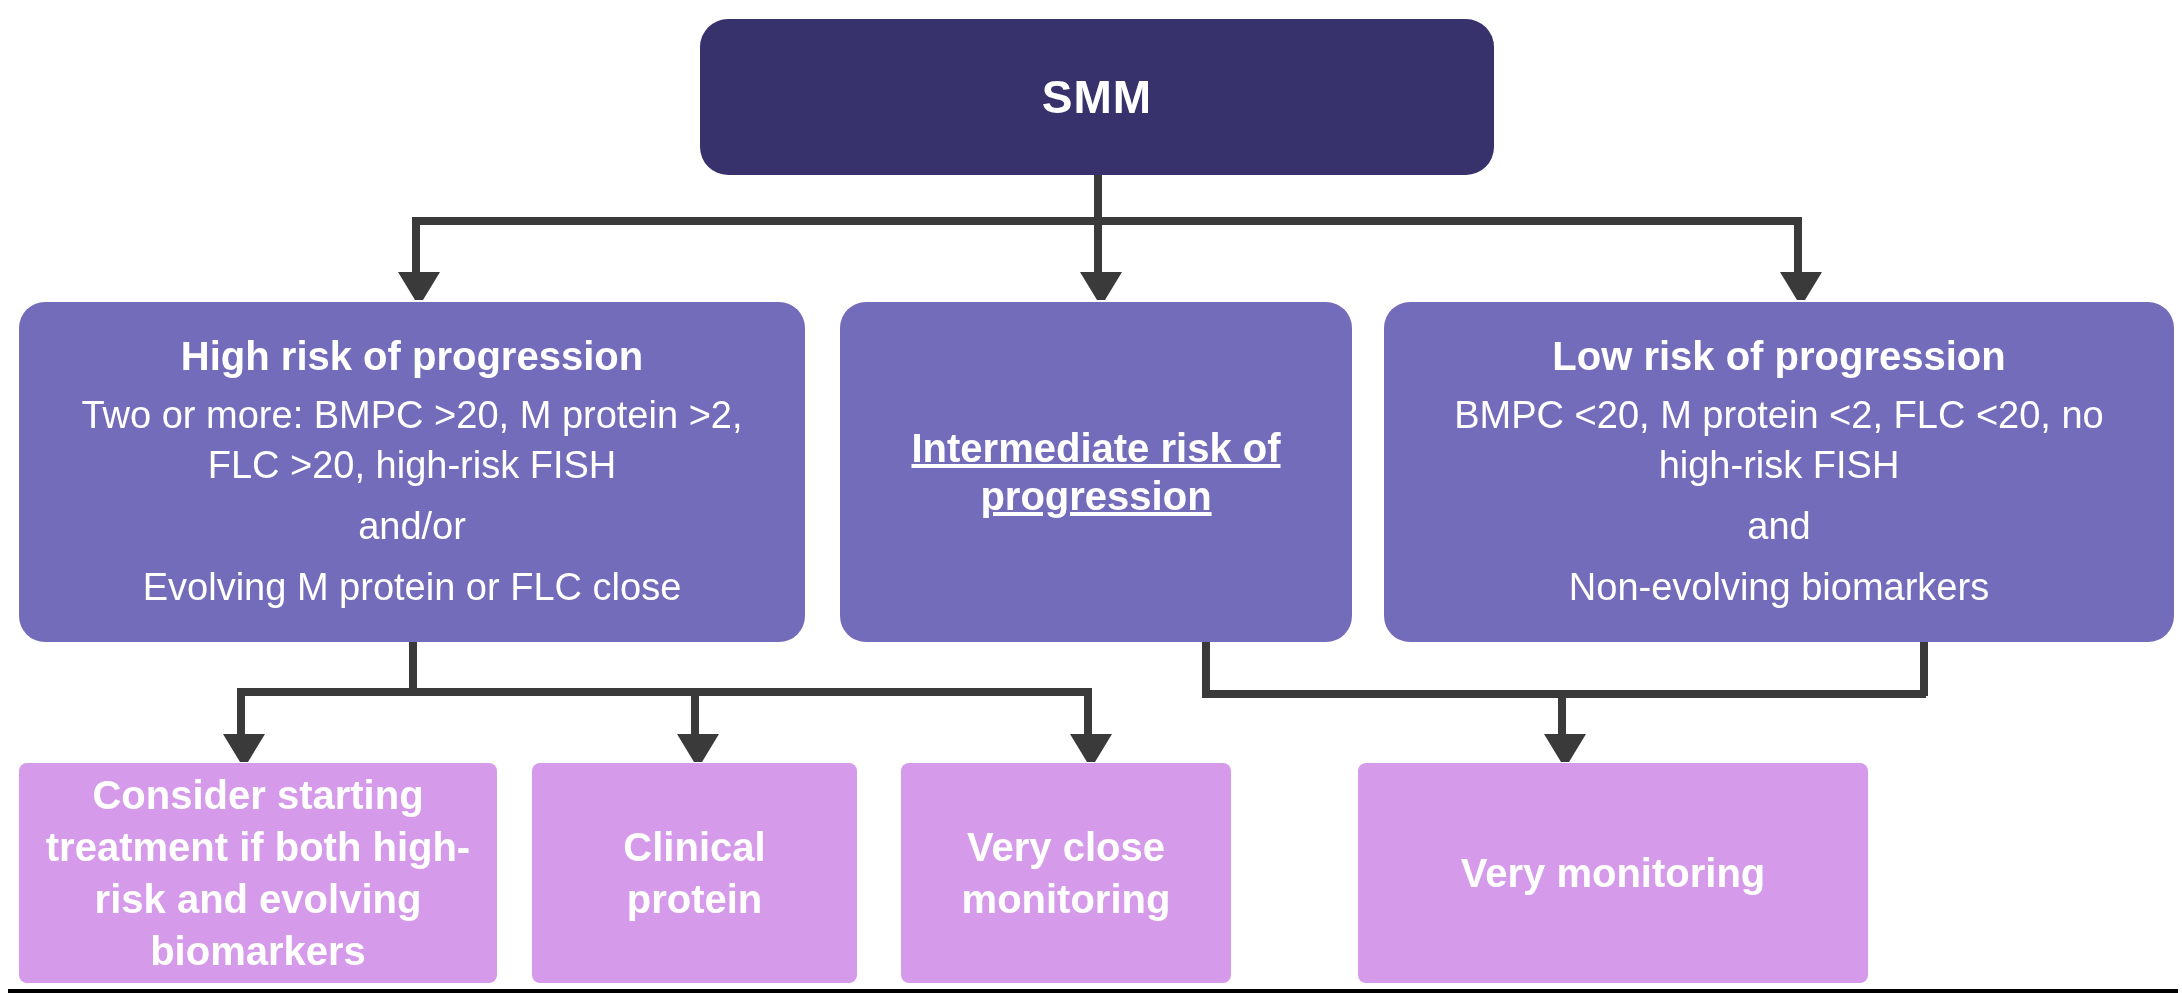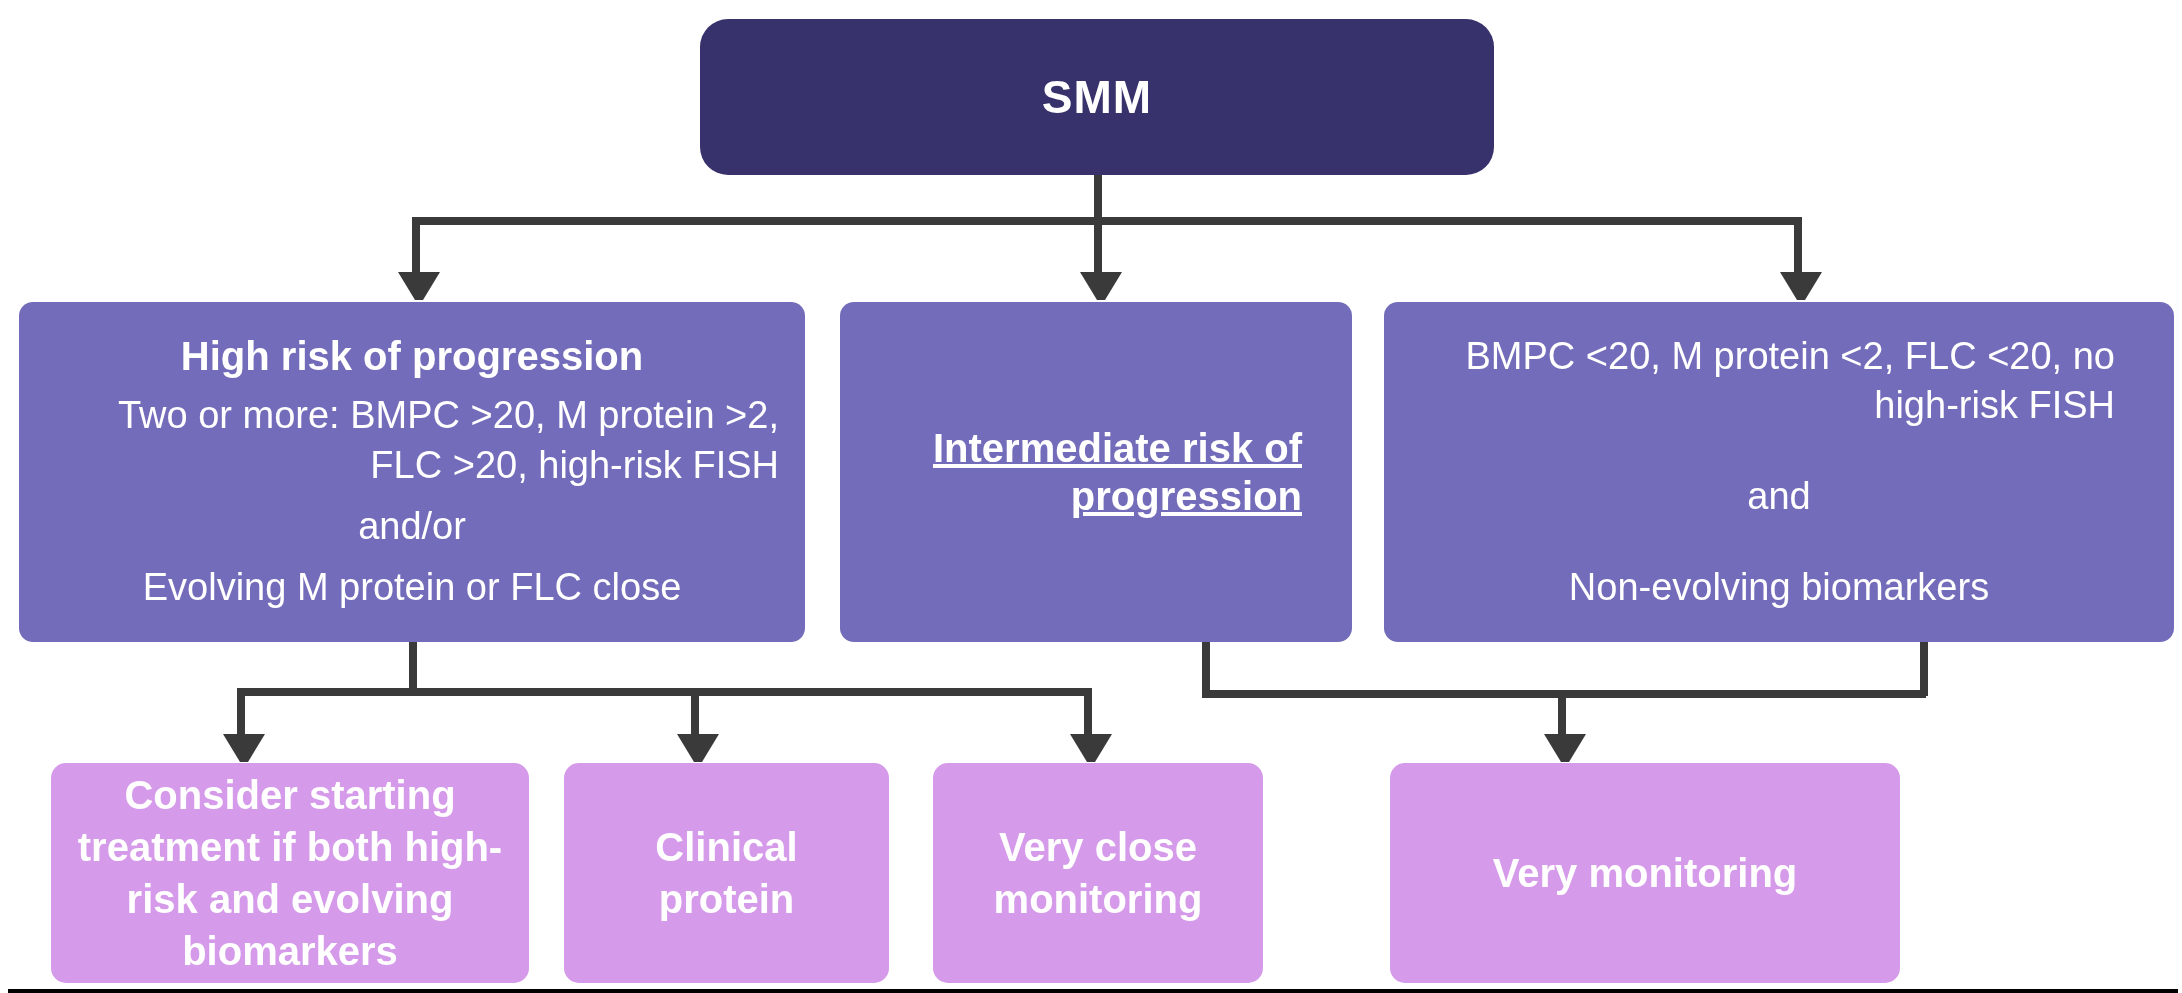--- a/index.html
+++ b/index.html
@@ -36,44 +36,42 @@
     left: 692px; top: 11px; width: 794px; height: 156px;
     background: var(--root-bg);
     border-radius: 28px;
     font-size: 46px; font-weight: bold; letter-spacing: 1px;
   }
 
   
   .branch {
     top: 294px; height: 340px;
     background: var(--branch-bg);
-    border-radius: 14px;
+    border-radius: 26px;
     flex-direction: column;
     justify-content: space-between;
     padding: 26px 22px;
-    text-align: right;
   }
   .branch-high { left: 11px; width: 786px; }
   .branch-mid  { left: 832px; width: 512px; justify-content: center; }
   .branch-low  { left: 1376px; width: 790px; }
 
   .branch-title { font-size: 40px; font-weight: bold; line-height: 1.2; }
   .branch-body  { font-size: 38px; font-weight: normal; line-height: 1.3; }
   .branch-high .w1 { max-width: 742px; }
   .branch-low  .w1 { max-width: 680px; }
   .branch-mid .branch-title { max-width: 420px; text-decoration: underline; }
 
   
   .outcome {
     top: 755px; height: 220px;
     background: var(--outcome-bg);
-    border-radius: 15px;
+    border-radius: 8px;
     font-size: 40px; font-weight: bold; line-height: 1.3;
     padding: 10px 20px;
-    margin-left: 32px;
   }
   .outcome-1 { left: 11px;   width: 478px; }
   .outcome-2 { left: 524px;  width: 325px; }
   .outcome-3 { left: 893px;  width: 330px; }
   .outcome-4 { left: 1350px; width: 510px; }
 
   
   .line {
     position: absolute;
     background: var(--line);
@@ -142,20 +140,21 @@
     <div class="branch-body w1">Two or more: BMPC &gt;20, M protein &gt;2, FLC &gt;20, high-risk FISH</div>
     <div class="branch-body">and/or</div>
     <div class="branch-body">Evolving M protein or FLC close</div>
   </div>
 
   <div class="node branch branch-mid">
     <div class="branch-title">Intermediate risk of progression</div>
   </div>
 
   <div class="node branch branch-low">
+    <div class="branch-title">Low risk of progression</div>
     <div class="branch-body w1">BMPC &lt;20, M protein &lt;2, FLC &lt;20, no high-risk FISH</div>
     <div class="branch-body">and</div>
     <div class="branch-body">Non-evolving biomarkers</div>
   </div>
 
   <div class="line stem-high"></div>
   <div class="line hline-left"></div>
   <div class="line dropstem-l1"></div>
   <div class="line dropstem-l2"></div>
   <div class="line dropstem-l3"></div>

